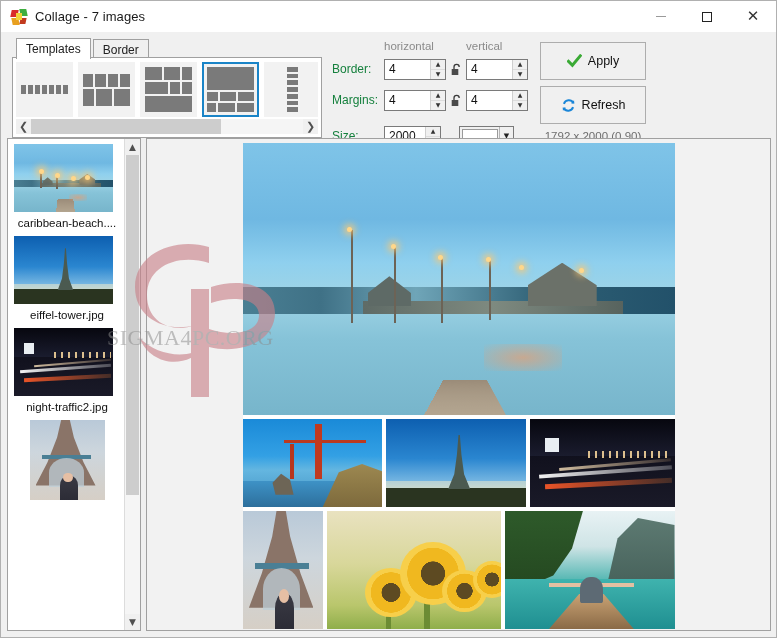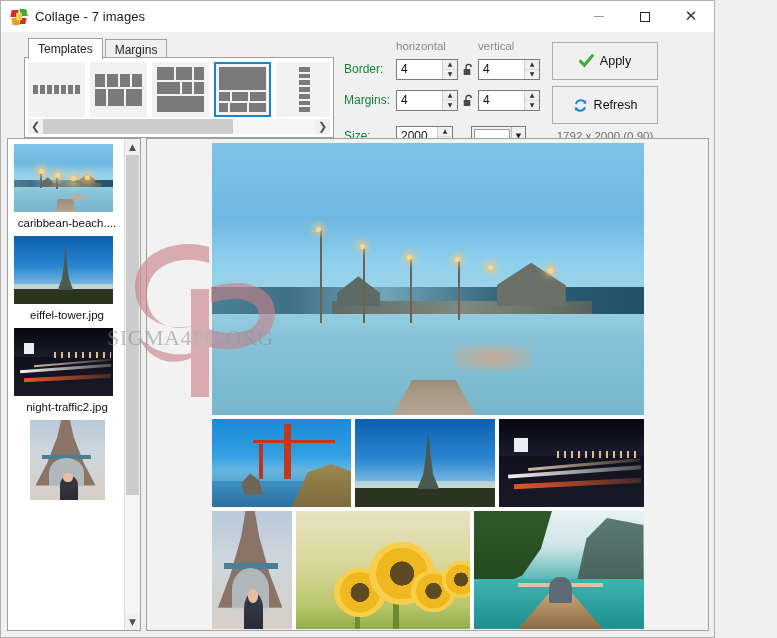--- a/index.html
+++ b/index.html
@@ -4,21 +4,21 @@
 <style>
   * { box-sizing: border-box; }
   html, body { margin:0; padding:0; }
   body {
     width:777px; height:638px; overflow:hidden;
     font-family:"Liberation Sans", sans-serif;
     font-size:12px; color:#000;
     background:#f0f0f0;
   }
   .window {
-    width:715px; height:638px; position:relative;
+    width:777px; height:638px; position:relative;
     background:#f0f0f0;
     border:1px solid #b0b0b0;
     display:flex; flex-direction:column;
   }
   
   .titlebar {
     height:32px; min-height:32px; background:#ffffff;
     display:flex; align-items:center; position:relative;
     border-bottom:1px solid #f0f0f0;
   }
@@ -47,21 +47,21 @@
     grid-template-columns:68px 68px; grid-template-rows:26px 26px;
     gap:4px 2px; align-content:start; padding-top:3px;
   }
   .btn {
     background:#f0f0f0; border:1px solid #adadad; font-size:12px;
     display:flex; align-items:center; justify-content:center; color:#111;
     font-family:"Liberation Sans", sans-serif;
   }
 
   
-  .tabs-panel { width:310px; margin-left:17px; position:relative; }
+  .tabs-panel { width:310px; margin-left:5px; position:relative; }
   .tabs-row { display:flex; height:20px; align-items:flex-end; padding-left:4px; }
   .tab {
     height:20px; padding:0 9px; font-size:12px; display:flex; align-items:center;
     border:1px solid #a0a0a0; border-bottom:none; background:#f0f0f0; color:#222;
     margin-right:2px; position:relative; top:1px;
   }
   .tab.active { background:#fff; z-index:3; height:21px; }
   .tab-body {
     border:1px solid #a0a0a0; background:#fff; height:81px; position:relative;
     margin-top:-1px; padding:4px 3px 0 3px;
@@ -271,21 +271,21 @@
         </div>
     </div>
   </div>
 
   <div class="toolbar">
 
 
     <div class="tabs-panel">
       <div class="tabs-row">
         <div class="tab active">Templates</div>
-        <div class="tab">Margins</div>
+        <div class="tab">Border</div>
       </div>
       <div class="tab-body">
         <div class="tmpl-strip">
 
           <div class="tmpl">
             <div class="cellgrid">
               <div class="spacer"></div>
               <div class="cellrow" style="flex:0 0 9px">
                 <div class="cell"></div>
                   <div class="cell"></div>

